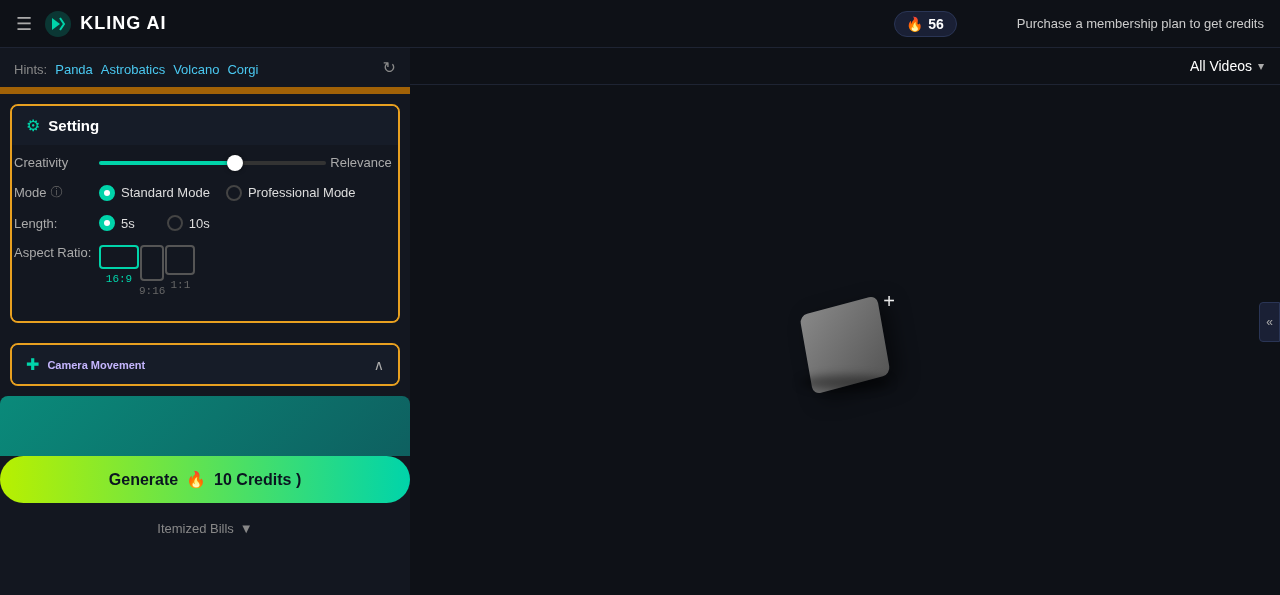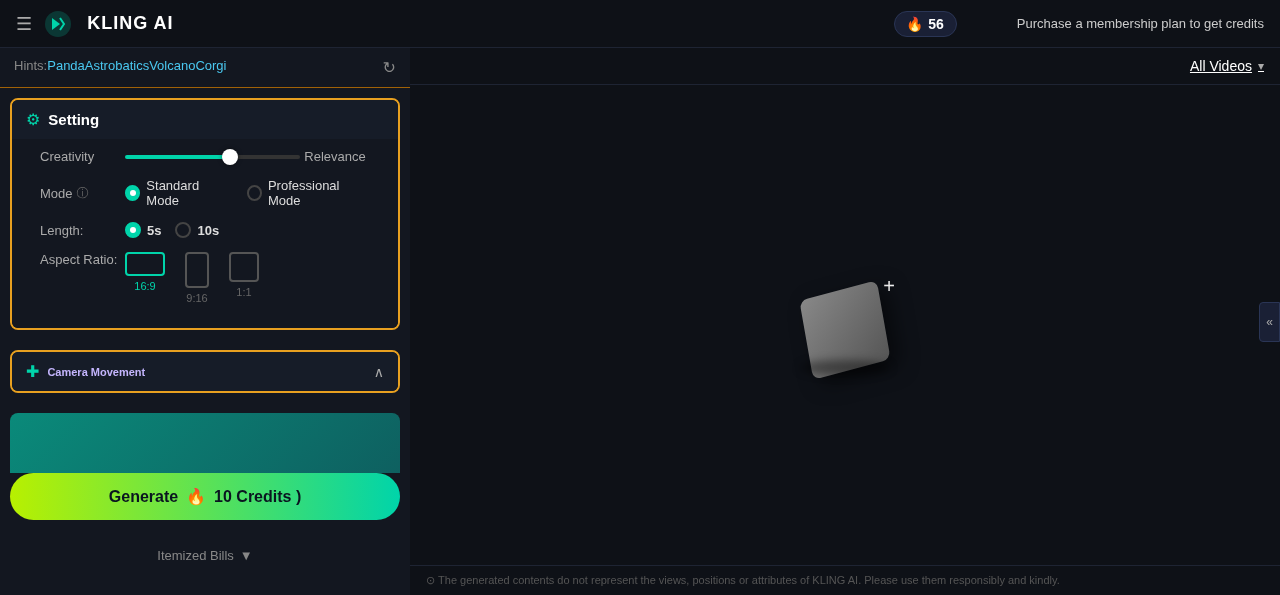--- a/index.html
+++ b/index.html
@@ -31,21 +31,21 @@
       gap: 12px;
     }
     .menu-icon {
       color: #aaa;
       font-size: 18px;
       cursor: pointer;
     }
     .logo {
       display: flex;
       align-items: center;
-      gap: 15px;
+      gap: 8px;
     }
     .logo-icon {
       width: 28px;
       height: 28px;
     }
     .logo-text {
       color: #fff;
       font-size: 18px;
       font-weight: 700;
       letter-spacing: 1px;
@@ -92,23 +92,24 @@
       background: #131720;
       display: flex;
       flex-direction: column;
       flex-shrink: 0;
       overflow-y: auto;
     }
 
     
     .hints-bar {
       display: flex;
-      align-items: flex-start;
+      align-items: flex-end;
       padding: 10px 14px;
-      border-bottom: 1px solid #a16207;
+      gap: 8px;
+      border-bottom: 7px solid #a16207;
       flex-shrink: 0;
     }
     .hints-label {
       color: #888;
       font-size: 13px;
     }
     .hint-tag {
       color: #4ac8f0;
       font-size: 13px;
       cursor: pointer;
@@ -137,21 +138,21 @@
     .section-icon {
       color: #00d4aa;
       font-size: 16px;
     }
     .section-title {
       color: #fff;
       font-size: 15px;
       font-weight: 600;
     }
     .section-body {
-      padding: 10px 28px;
+      padding: 10px 2px;
       background: #131720;
     }
 
     
     .setting-row {
       display: flex;
       align-items: center;
       margin-bottom: 14px;
     }
     .setting-label {
@@ -233,31 +234,30 @@
       background: #fff;
     }
     .radio-label {
       color: #ddd;
       font-size: 13px;
     }
 
     
     .length-options {
       display: flex;
-      gap: 14px;
-      flex: 1;
-      font-weight: bold;
+      gap: 32px;
+      flex: 1;
     }
 
     
     .aspect-options {
       display: flex;
-      gap: 20px;
       flex: 1;
       align-items: flex-start;
+      font-family: Liberation Mono, monospace;
     }
     .aspect-item {
       display: flex;
       flex-direction: column;
       align-items: center;
       gap: 4px;
       cursor: pointer;
     }
     .aspect-shape-wide {
       width: 40px;
@@ -318,21 +318,20 @@
       font-size: 11px;
       font-weight: 600;
     }
     .chevron-icon {
       color: #aaa;
       font-size: 14px;
     }
 
     
     .generate-area {
-      margin: 10px;
       padding-bottom: 10px;
     }
     .generate-preview {
       background: linear-gradient(135deg, #0a8a7a, #0e6060);
       border-radius: 8px 8px 0 0;
       height: 60px;
       margin-bottom: 0;
     }
     .generate-btn {
       width: 100%;
@@ -380,21 +379,20 @@
       border-bottom: 1px solid #1e2433;
       gap: 6px;
     }
     .all-videos-btn {
       display: flex;
       align-items: center;
       gap: 6px;
       color: #fff;
       font-size: 14px;
       cursor: pointer;
-      text-decoration: underline;
     }
     .dropdown-icon {
       color: #aaa;
       font-size: 12px;
     }
 
     
     .content-area {
       flex: 1;
       display: flex;
@@ -622,17 +620,16 @@
       <div class="floating-card">
         <span class="plus-decoration">+</span>
         <div class="card-shape"></div>
         <div class="card-shadow"></div>
       </div>
 
     </div>
 
     <div class="collapse-btn">«</div>
 
-    <div class="footer-hint">⊙ The generated contents do not represent the views, positions or attributes of KLING AI. Please use them responsibly and kindly.</div>
 
   </div>
 
 </div>
 
 </body></html>

